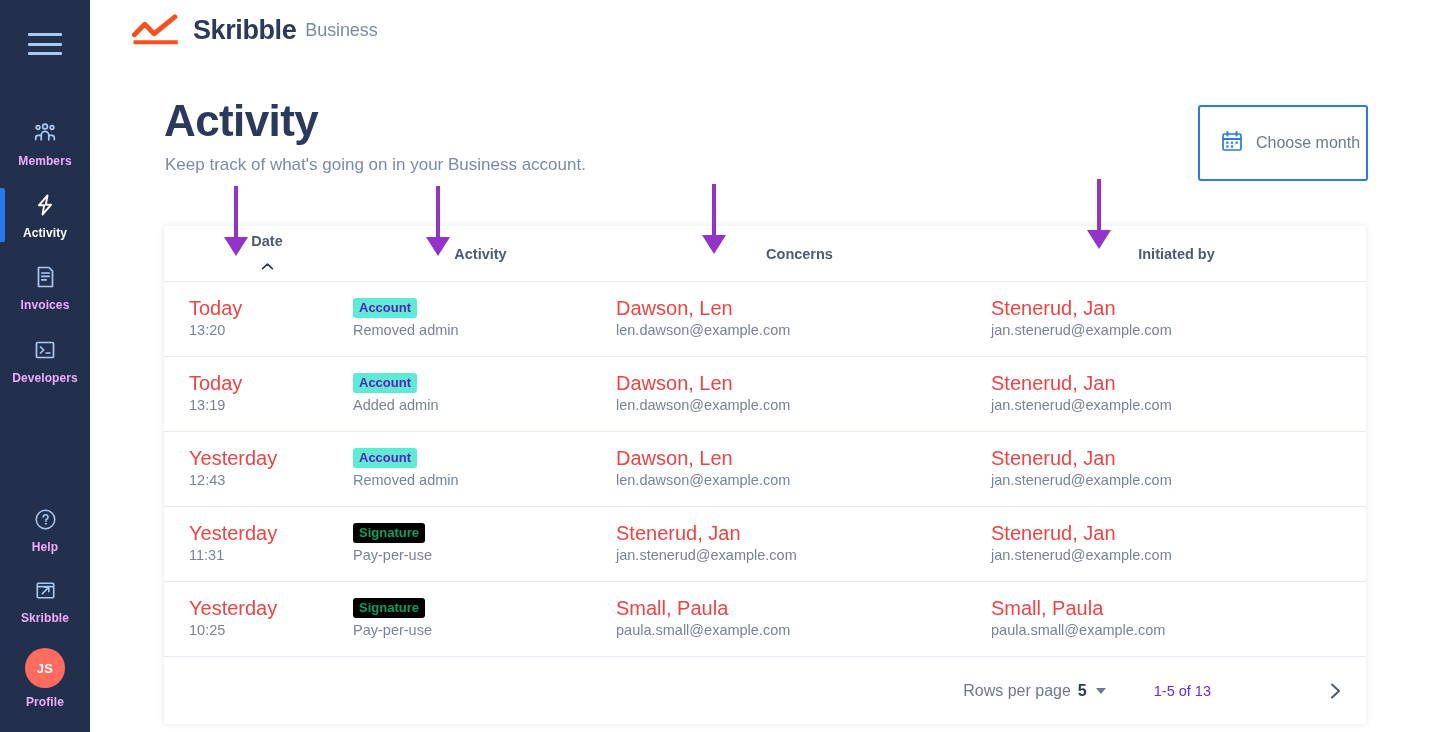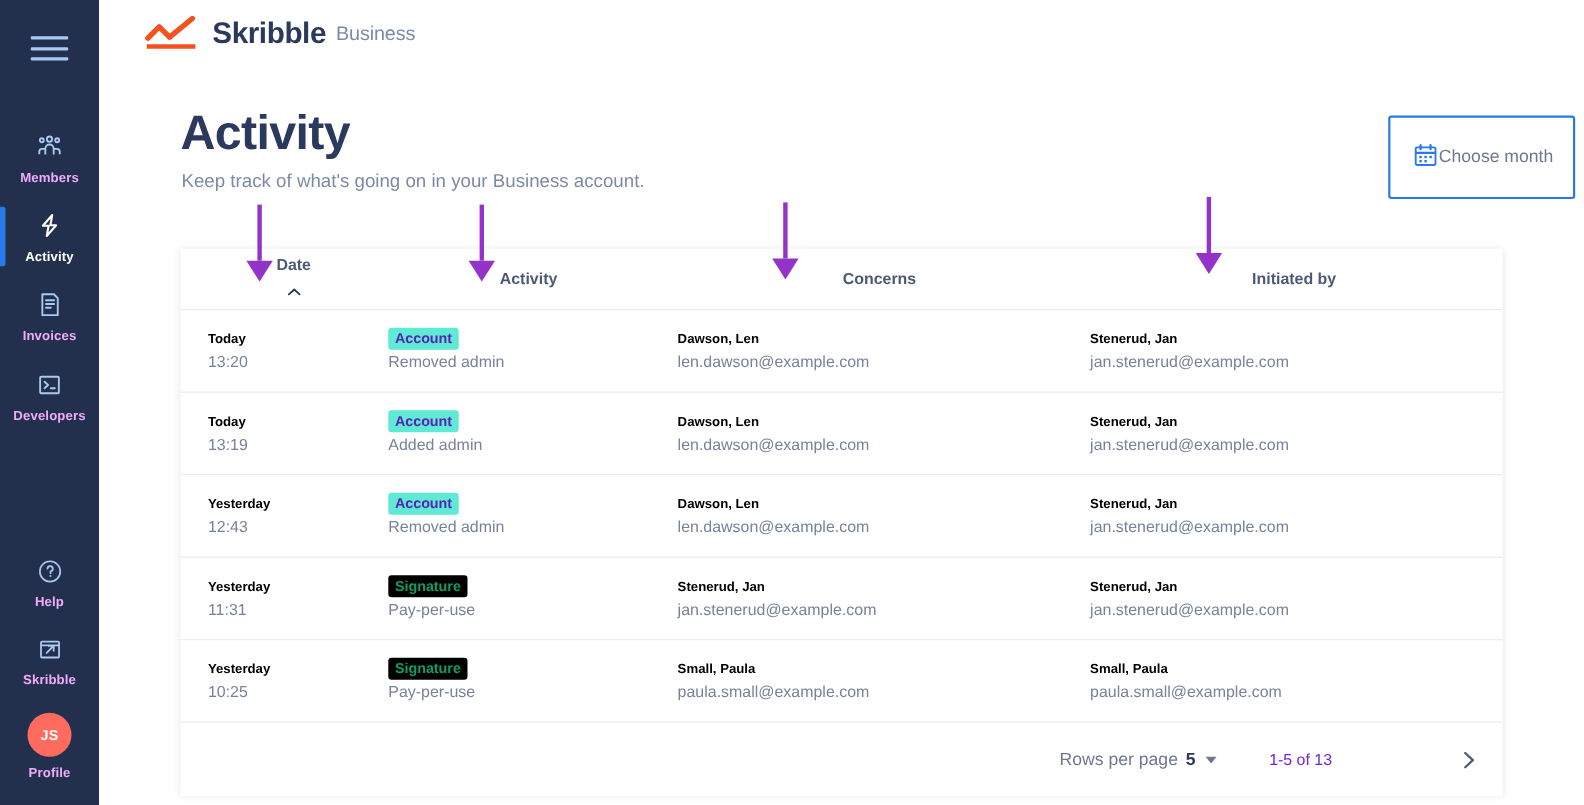--- a/index.html
+++ b/index.html
@@ -78,26 +78,26 @@
   .page-title {
     position: absolute; top: 96px; left: 74px;
     font-size: 44px; font-weight: bold; color: #2b3a5c; letter-spacing: -0.6px;
   }
   .page-subtitle {
     position: absolute; top: 155px; left: 75px;
     font-size: 17px; color: #7b8aa6;
   }
 
   .choose-month {
-    position: absolute; top: 105px; left: 1172px;
+    position: absolute; top: 105px; left: 1108px;
     width: 170px; height: 76px;
     background: #ffffff;
     border: 2px solid #2979e8;
     border-radius: 3px;
-    display: flex; align-items: center; 
+    display: flex; align-items: center; gap: 12px;
     padding-left: 20px;
     cursor: pointer;
   }
   .choose-month-label { font-size: 16px; color: #6d7890; }
 
   
   .table-card {
     position: absolute; top: 226px; left: 74px;
     width: 1202px;
     background: #fff;
@@ -119,21 +119,21 @@
     border-bottom: 1px solid #e7eaf1;
     align-items: center;
   }
   .t-body-row:last-child { border-bottom: 1px solid #e7eaf1; }
   .cell { padding: 0 4px; flex-direction: column; }
   .c-date   { width: 185px; padding-left: 25px; }
   .c-act    { width: 263px; }
   .c-con    { width: 375px; }
   .c-init   { width: 379px; }
 
-  .line1 { font-size: 12px; font-weight: bold; color: #000000; line-height: 19px; }
+  .line1 { font-size: 20px; font-weight: normal; color: #ef4444; line-height: 19px; }
   .line2 { font-size: 14.5px; color: #77839b; line-height: 20px; margin-top: 2px; }
 
   .badge {
     display: inline-block;
     font-size: 13px; font-weight: bold;
     padding: 2px 6px 3px 6px;
     border-radius: 3px;
     line-height: 15px;
   }
   .badge.account   { background: #5eead4; color: #5b21b6; }

